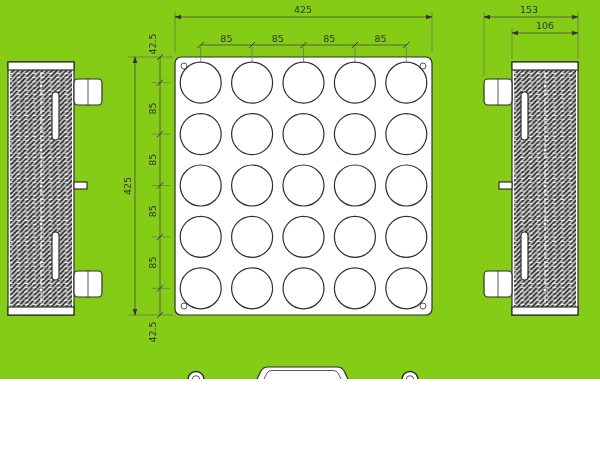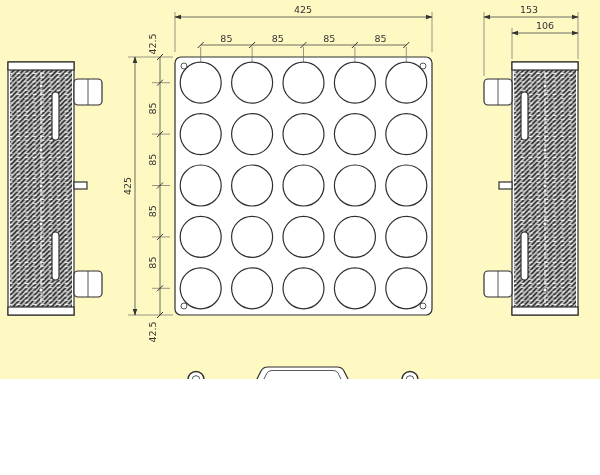--- a/index.html
+++ b/index.html
@@ -1,16 +1,16 @@
 <!DOCTYPE html>
 <html><head>
 <meta charset="utf-8">
 <style>
   html,body{margin:0;padding:0;background:#ffffff;}
-  .stage{width:600px;height:379px;position:relative;background:#fef9c3;text-align:center;}
+  .stage{width:600px;height:379px;position:relative;background:#84cc16;text-align:center;}
   svg{display:block;}
   .dim-text{font-family:"DejaVu Sans",sans-serif;font-size:9.5px;fill:#333;}
   .outline{stroke:#2f2f2f;stroke-width:1.2;fill:#fff;}
   .thin{stroke:#2f2f2f;stroke-width:0.8;fill:none;}
   .dimline{stroke:#4a4a4a;stroke-width:0.8;fill:none;}
   .extline{stroke:#6a6a6a;stroke-width:0.7;fill:none;}
   .slash{stroke:#333;stroke-width:1;fill:none;}
   .white-dash{stroke:#fff;stroke-width:1;fill:none;}
 </style>
 </head>

